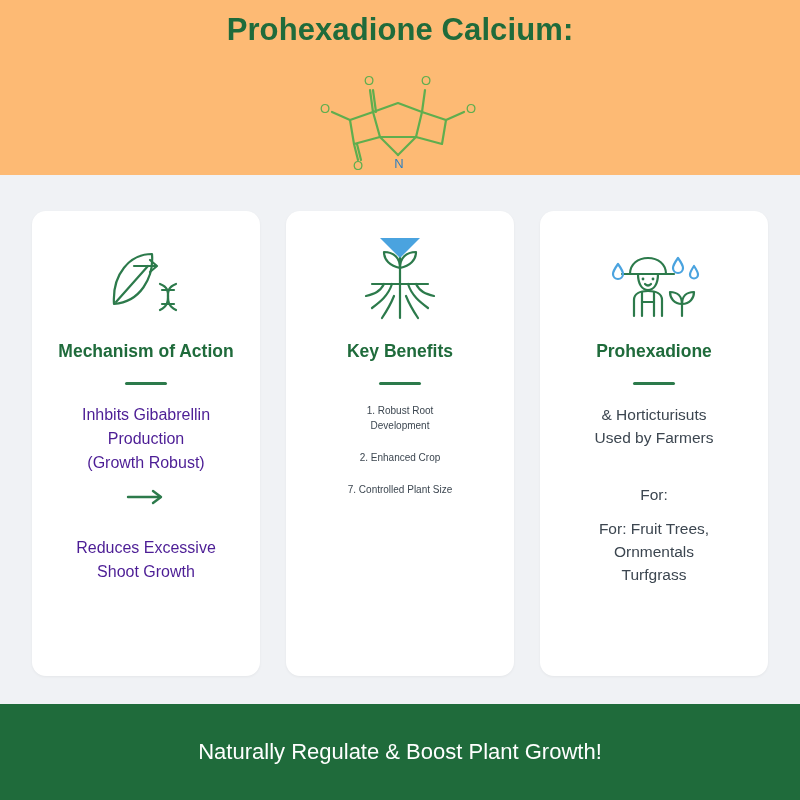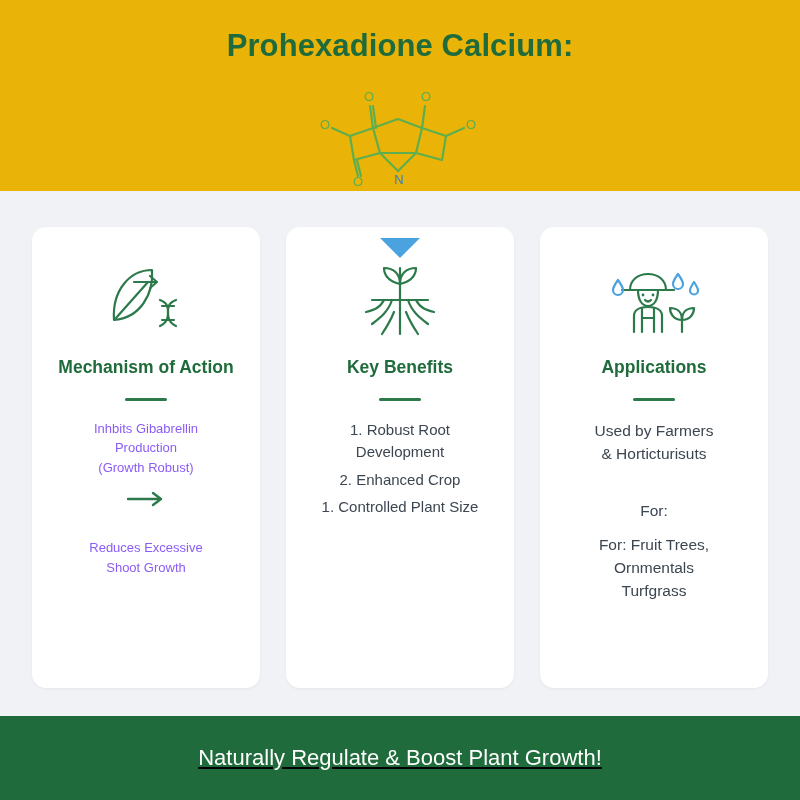--- a/index.html
+++ b/index.html
@@ -18,22 +18,22 @@
     position: relative;
     width: 800px;
     height: 800px;
     display: flex;
     flex-direction: column;
     background: #ffffff;
   }
 
   
   .header {
-    background: #eab308;
-    padding: 26px 40px 0 40px;
+    background: #fdba74;
+    padding: 10px 40px 0 40px;
     text-align: center;
     flex: 0 0 auto;
   }
   .title {
     color: #1f6b3b;
     font-size: 31px;
     font-weight: bold;
     line-height: 1.32;
     letter-spacing: 0.1px;
     margin: 0;
@@ -98,53 +98,52 @@
 
   .divider {
     width: 42px;
     height: 3px;
     background: #2c7a4b;
     border-radius: 2px;
     margin: 20px 0 18px 0;
   }
 
   .card-text {
-    color: #8b5cf6;
-    font-size: 13px;
+    color: #4c1d95;
+    font-size: 16px;
     line-height: 1.5;
     text-align: center;
   }
 
   .mid-arrow {
     margin: 14px 0 14px 0;
     display: flex;
     justify-content: center;
   }
 
   .list-item {
     color: #3c4650;
-    font-size: 15px;
+    font-size: 10px;
     line-height: 1.5;
     text-align: center;
   }
-  .list-item + .list-item { margin-top: 5px; }
+  .list-item + .list-item { margin-top: 17px; }
 
   .app-block { color:#3c4650; font-size:15.5px; line-height:1.5; text-align:center; }
   .app-block + .app-block { margin-top: 34px; }
   .app-block.tight + .app-block.tight { margin-top: 10px; }
 
   
   .footer {
     background: #1f6b3b;
     flex: 0 0 auto;
-    height: 84px;
+    height: 96px;
     display: flex;
     align-items: center;
     justify-content: center;
-    text-decoration: underline;
   }
   .footer-text {
     color: #ffffff;
     font-size: 22px;
     font-weight: 500;
     text-align: center;
   }
 </style>
 </head>
 <body>
@@ -251,21 +250,21 @@
       <div class="card-title">Key Benefits</div>
       <div class="divider"></div>
       <div class="list-item">
         <div>1. Robust Root</div>
         <div>Development</div>
       </div>
       <div class="list-item">
         <div>2. Enhanced Crop</div>
       </div>
       <div class="list-item">
-        <div>1. Controlled Plant Size</div>
+        <div>7. Controlled Plant Size</div>
       </div>
     </div>
 
     <div class="card">
       <div class="card-icon">
         <svg width="100" height="82" viewBox="0 0 100 82">
           <g fill="none" stroke="#2c7a4b" stroke-width="2.2" stroke-linecap="round" stroke-linejoin="round">
 
             <path d="M26,30 C26,20 34,14 44,14 C54,14 62,20 62,30"></path>
             <line x1="18" y1="30" x2="70" y2="30"></line>
@@ -282,25 +281,25 @@
             <path d="M78,72 L78,56"></path>
             <path d="M78,60 C70,60 66,54 66,48 C74,48 78,53 78,60Z"></path>
             <path d="M78,60 C86,60 90,54 90,48 C82,48 78,53 78,60Z"></path>
 
             <path d="M74,14 C74,14 69,21 69,24 a5,5 0 0 0 10,0 C79,21 74,14 74,14Z" stroke="#4aa3df"></path>
             <path d="M90,22 C90,22 86,28 86,30.5 a4,4 0 0 0 8,0 C94,28 90,22 90,22Z" stroke="#4aa3df"></path>
             <path d="M14,20 C14,20 9,27 9,30 a5,5 0 0 0 10,0 C19,27 14,20 14,20Z" stroke="#4aa3df"></path>
           </g>
         </svg>
       </div>
-      <div class="card-title">Applications</div>
+      <div class="card-title">Prohexadione</div>
       <div class="divider"></div>
       <div class="app-block">
+        <div>&amp; Horticturisuts</div>
         <div>Used by Farmers</div>
-        <div>&amp; Horticturisuts</div>
       </div>
       <div class="app-block tight">
         <div>For:</div>
       </div>
       <div class="app-block tight">
         <div>For: Fruit Trees,</div>
         <div>Ornmentals</div>
         <div>Turfgrass</div>
       </div>
     </div>

